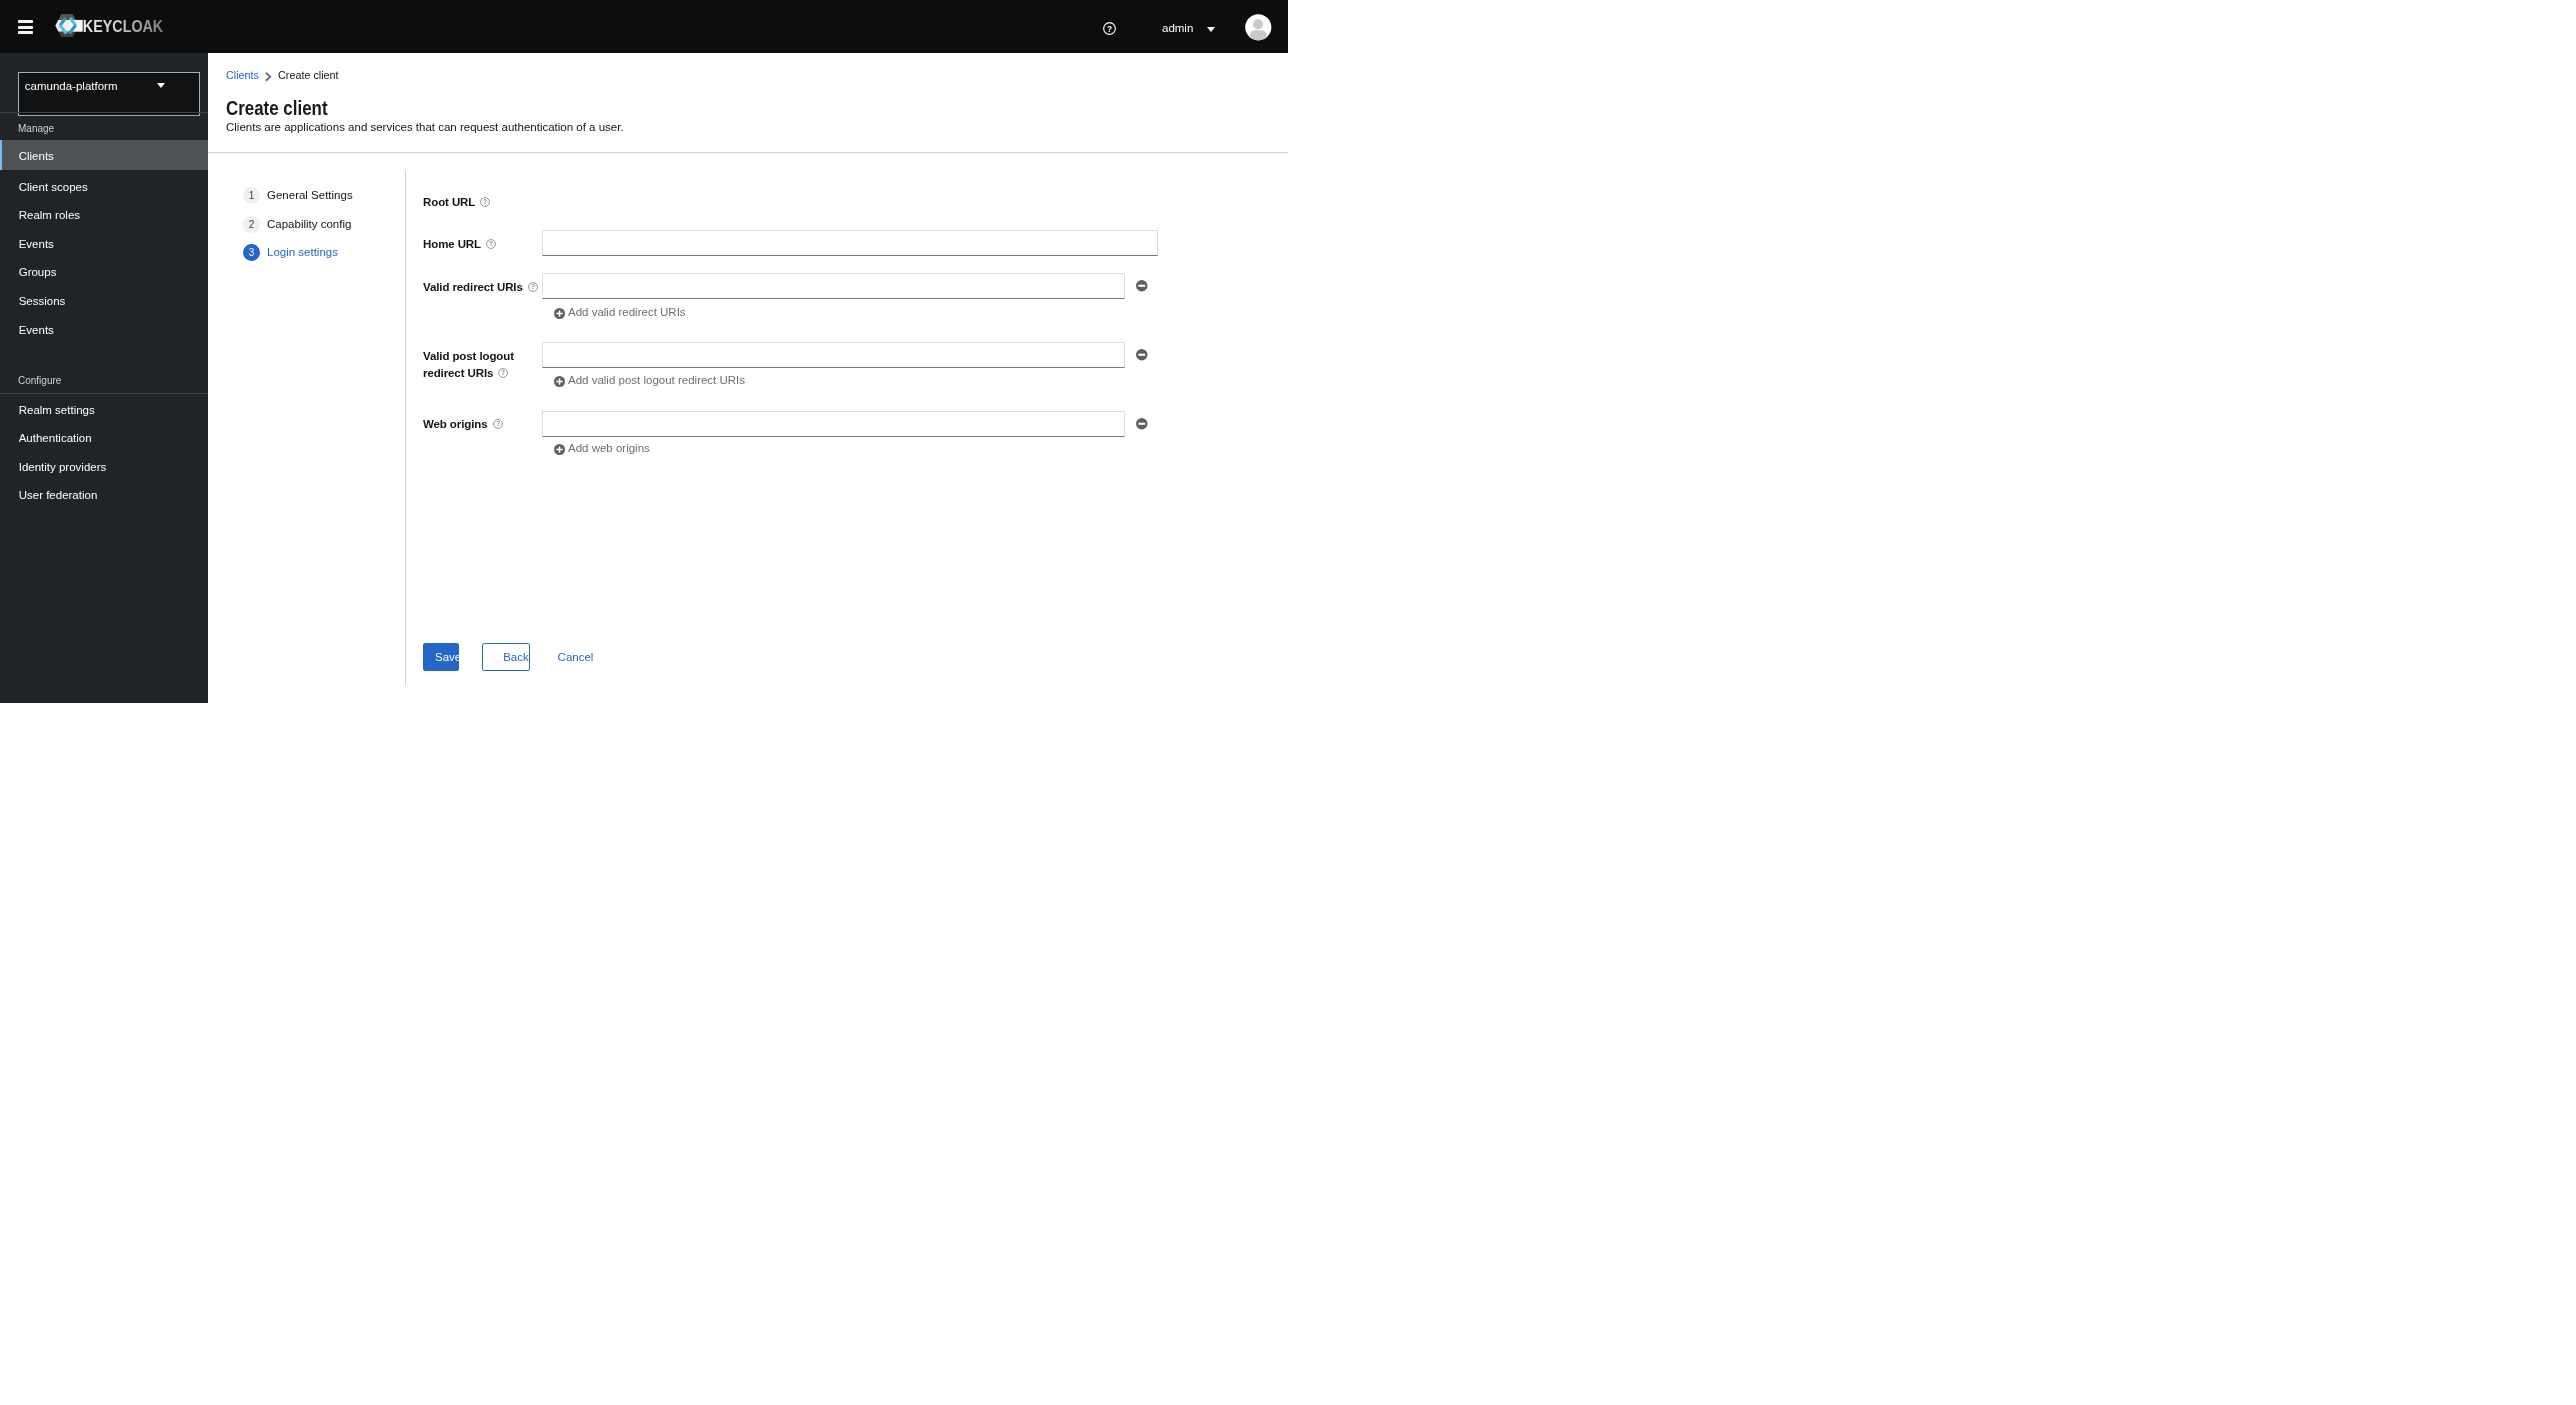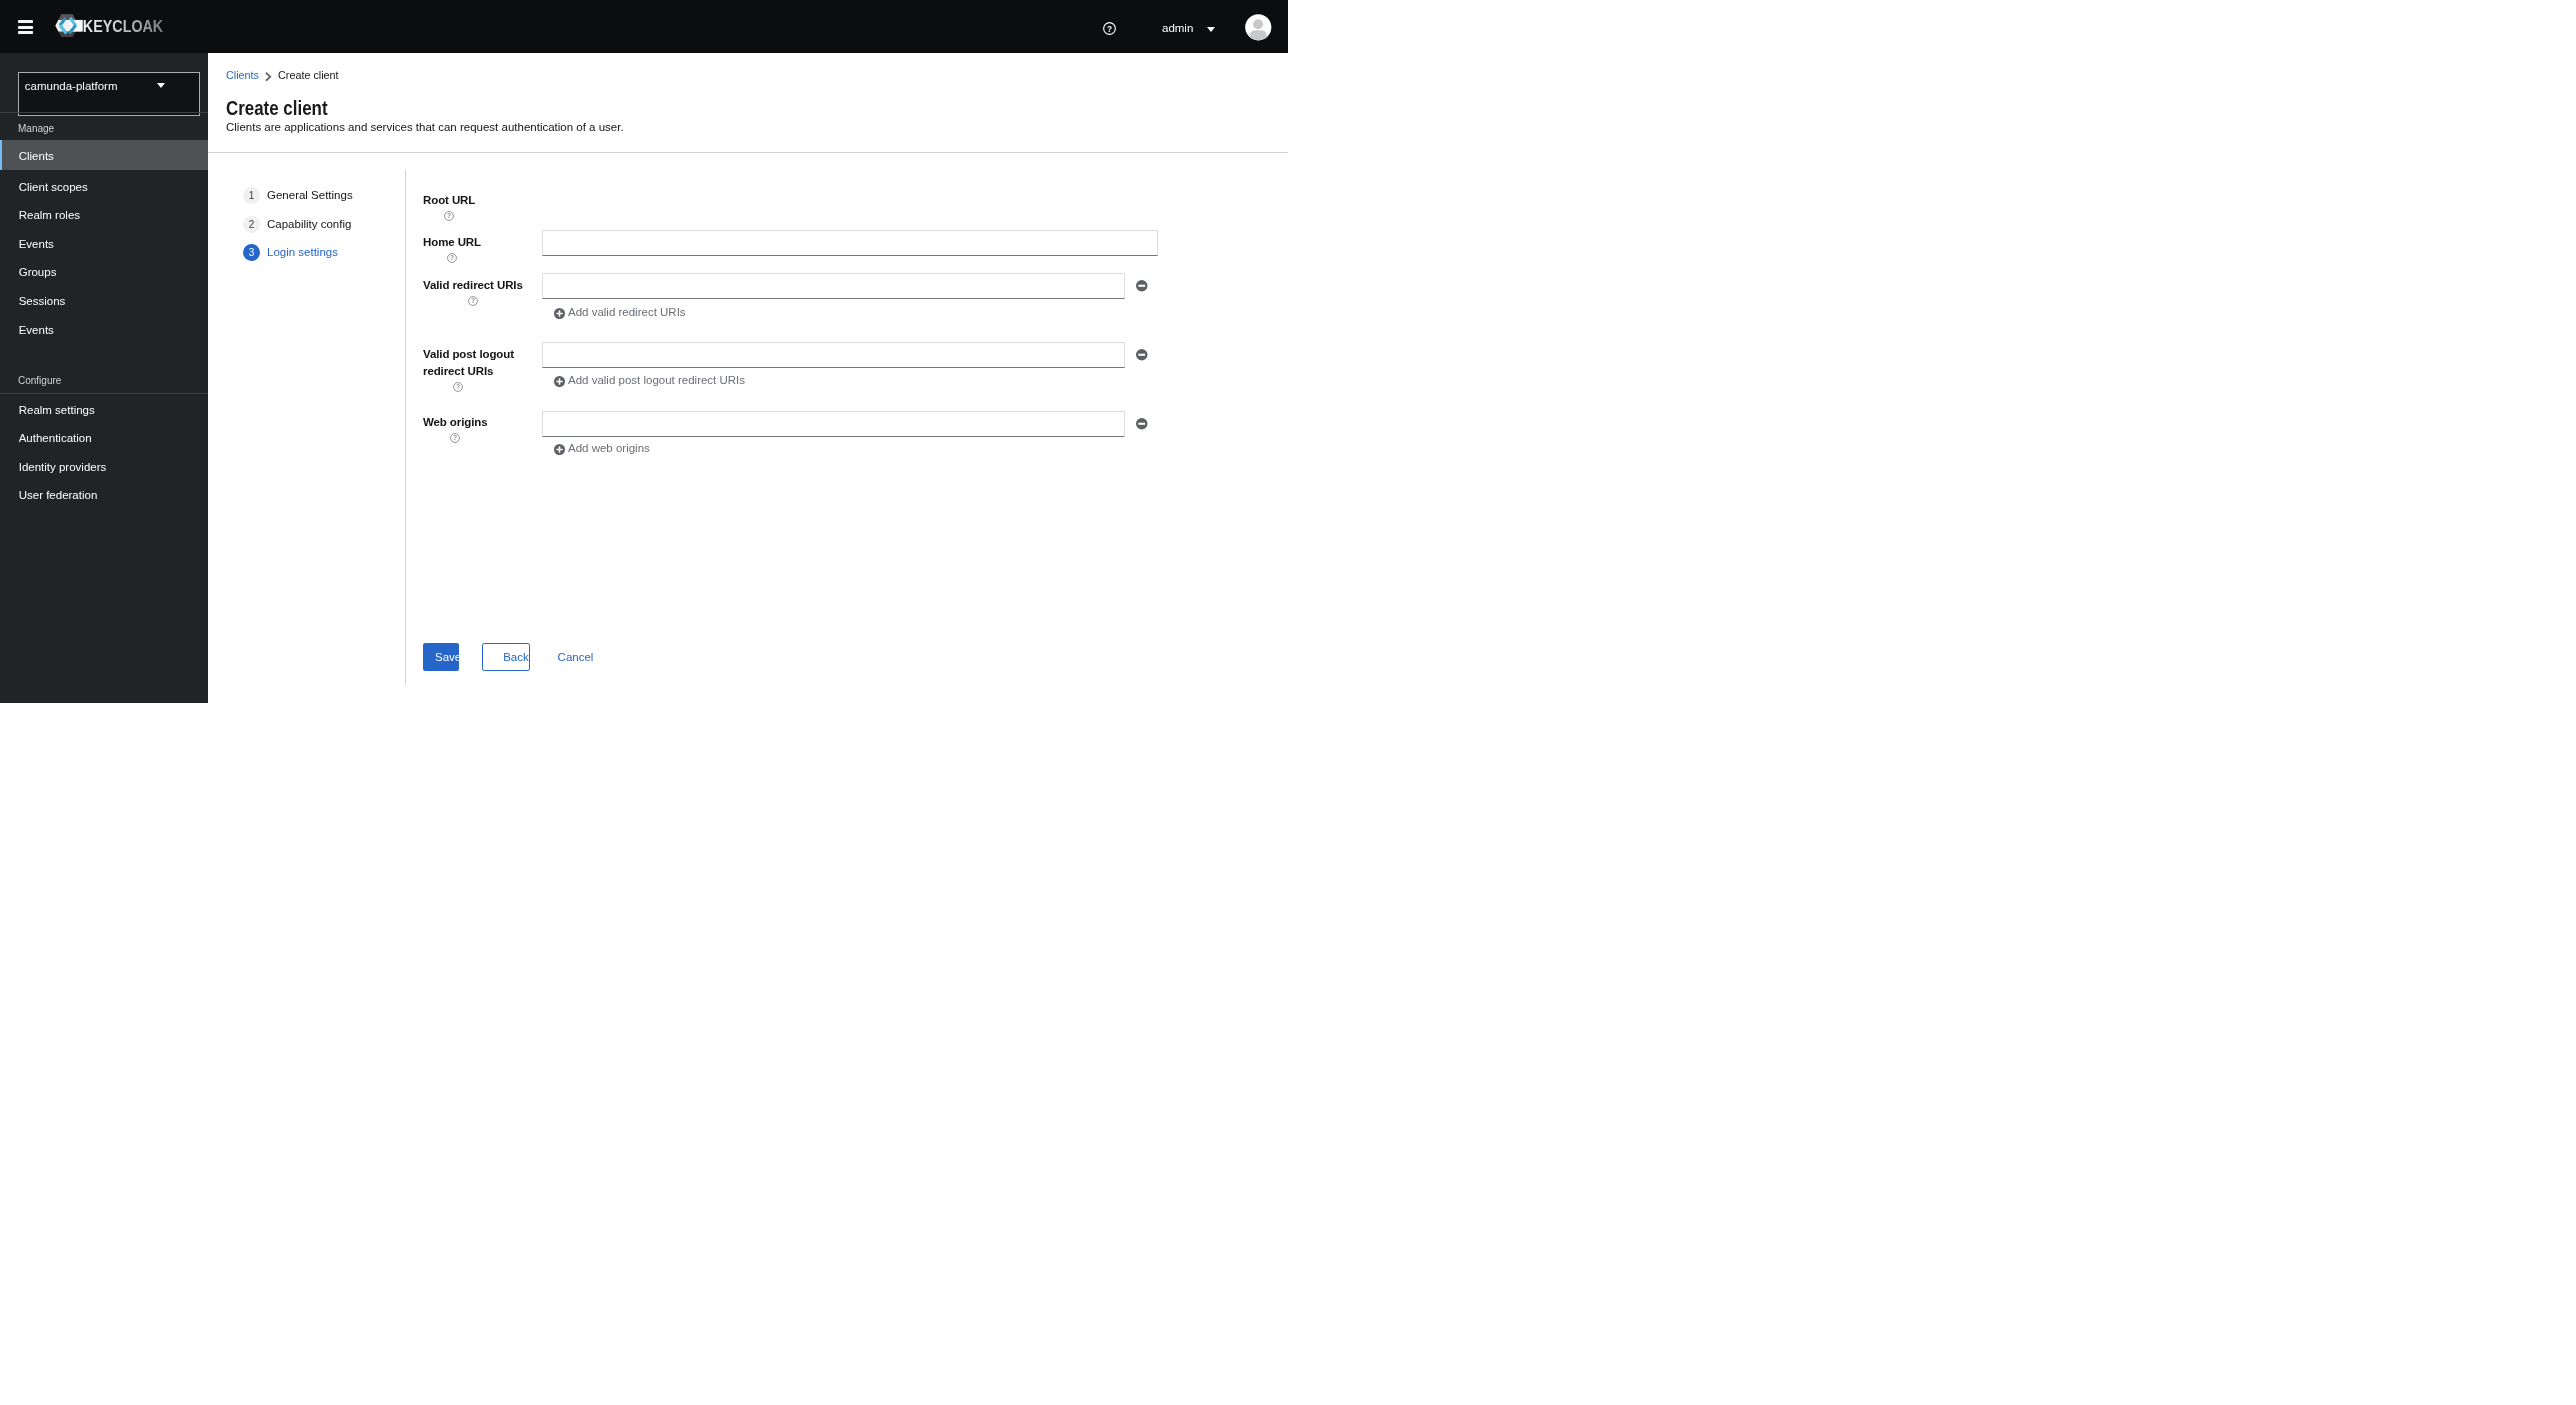--- a/index.html
+++ b/index.html
@@ -36,21 +36,21 @@
             border-left:2.9px solid #73bcf7; }
   .crumb-link { color:var(--blue); font-size:10.8px; }
   .hdrborder { position:absolute; left:208px; top:152px; width:1080px; height:0.7px; background:#d2d2d2; }
   .vline { position:absolute; left:405px; top:170px; width:0.7px; height:515px; background:#d2d2d2; }
 
   .stepc { position:absolute; width:17px; height:17px; border-radius:50%; background:#f0f0f0;
            color:#393b3e; font-size:10px; text-align:center; line-height:17px; }
   .stepc.active { background:var(--blue); color:#fff; }
   .steplabel { position:absolute; left:267px; font-size:11.5px; color:#151515; height:17px; line-height:17px; }
   .steplabel.active { color:var(--blue); }
-  .flrow { position:absolute; left:423px; display:flex; align-items:center; gap:5px; height:15px;flex-direction:column; }
+  .flrow { position:absolute; left:423px; display:flex; align-items:center; gap:5px; height:15px; }
   .flrow span { font-size:11.5px; font-weight:bold; color:#151515; letter-spacing:-0.1px; white-space:nowrap; }
   .qi { width:10px; height:10px; flex:none; }
   .inp { position:absolute; left:542px; background:#fff; border:0.7px solid #dedede;
          border-bottom:1.4px solid #74777b; }
   .inp.first { background:#e8eefa; border-color:#d9e0f0; border-bottom:1.4px solid #606265; }
   .inp.first .val { position:absolute; left:6.5px; top:2.2px; line-height:21px; font-size:11.5px; color:#151515; }
   .addlink { position:absolute; color:var(--gray); font-size:11.5px; }
   .micon { position:absolute; width:11.5px; height:11.5px; }
   .picon { position:absolute; width:11px; height:11px; }
 

